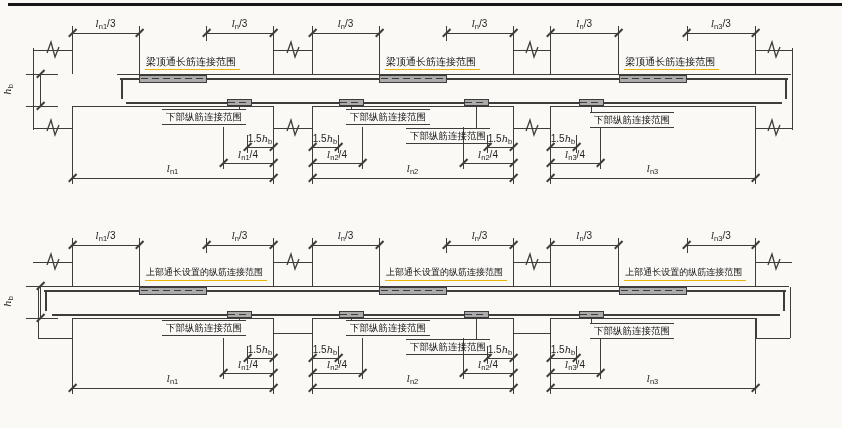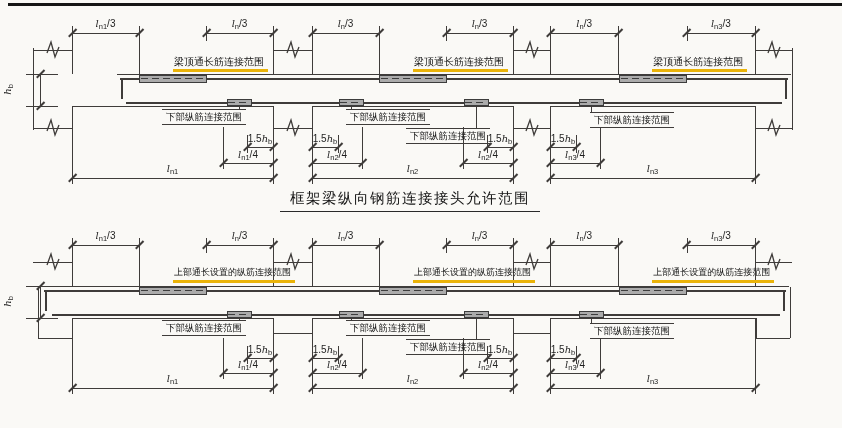--- a/index.html
+++ b/index.html
@@ -4,41 +4,40 @@
 <style>
   html,body{margin:0;padding:0;background:#e8e8e6;}
   .canvas{position:relative;width:842px;height:428px;background:#faf9f6;overflow:hidden;
           font-family:"Liberation Sans",sans-serif;}
   .frame-top{position:absolute;left:8px;top:3px;width:834px;height:2.6px;background:#161616;}
   .diagram{position:absolute;left:0;top:0;width:842px;height:428px;}
   .dim{position:absolute;font-size:10px;color:#1e1e1e;white-space:nowrap;transform:translateX(-50%);}
   .ell{font-family:"DejaVu Serif",serif;font-style:italic;}
   sub{font-size:7.5px;vertical-align:-2px;letter-spacing:0;}
   .zone{position:absolute;color:#151515;white-space:nowrap;line-height:13px;
-        border-bottom:3px solid #eab308;padding:0 4px 1px 1px;margin-left:28px;}
+        border-bottom:1px solid #eab308;padding:0 4px 1px 1px;}
   .callout{position:absolute;font-size:9.5px;color:#151515;white-space:nowrap;line-height:12px;
         border-top:1px solid #3f3c3a;border-bottom:1px solid #3f3c3a;padding:1px 4px;}
   .caption{position:absolute;left:410px;transform:translateX(-50%);font-size:14.5px;
         letter-spacing:1.5px;color:#141414;white-space:nowrap;border-bottom:1.3px solid #2a2a2a;
         padding:1px 10px 3px 10px;}
   .conn{position:absolute;background:#ababab;border:1.2px solid #3c3c3c;box-sizing:border-box;}
   .conn:after{content:"";position:absolute;left:2%;right:2%;top:50%;height:1.6px;margin-top:-0.8px;
         background:repeating-linear-gradient(90deg,#3d3d3d 0 7px,rgba(0,0,0,0) 7px 11px);}
   .tick{position:absolute;width:11px;height:1.6px;background:#3f3c3a;transform:rotate(-45deg);}
   .hbrot{position:absolute;font-size:10px;color:#1e1e1e;transform:rotate(-90deg);white-space:nowrap;}
   svg.zig{position:absolute;}
 </style>
 </head>
 <body>
 
 <div class="canvas">
   <div class="frame-top"></div>
 
   <section class="diagram" id="diagram-0">
-    <div class="caption" style="top:188px">框架梁纵向钢筋连接接头允许范围</div>
   <div style="position: absolute; left: 26px; top: 74px; width: 32px; height: 1px; background: rgb(63, 60, 58);"></div>
       <div style="position: absolute; left: 26px; top: 106px; width: 32px; height: 1px; background: rgb(63, 60, 58);"></div>
       <div style="position: absolute; left: 40px; top: 74px; width: 1px; height: 32px; background: rgb(63, 60, 58);"></div>
       <div class="tick" style="left: 34.5px; top: 73.2px;"></div>
       <div class="tick" style="left: 34.5px; top: 105.2px;"></div>
       <div class="hbrot fmt" style="left: 0px; top: 83px; width: 16px; text-align: center;"><i class="ell">h</i><sub>b</sub></div>
       <div style="position: absolute; left: 33px; top: 50px; width: 39px; height: 1px; background: rgb(63, 60, 58);"></div>
       <svg width="16" height="20" viewBox="0 0 16 20" class="zig" style="left: 44.5px; top: 40px;">
         <polyline points="2,13 6,2 10,17 14,7" fill="none" stroke="#3f3c3a" stroke-width="1.3"></polyline>
       </svg>

